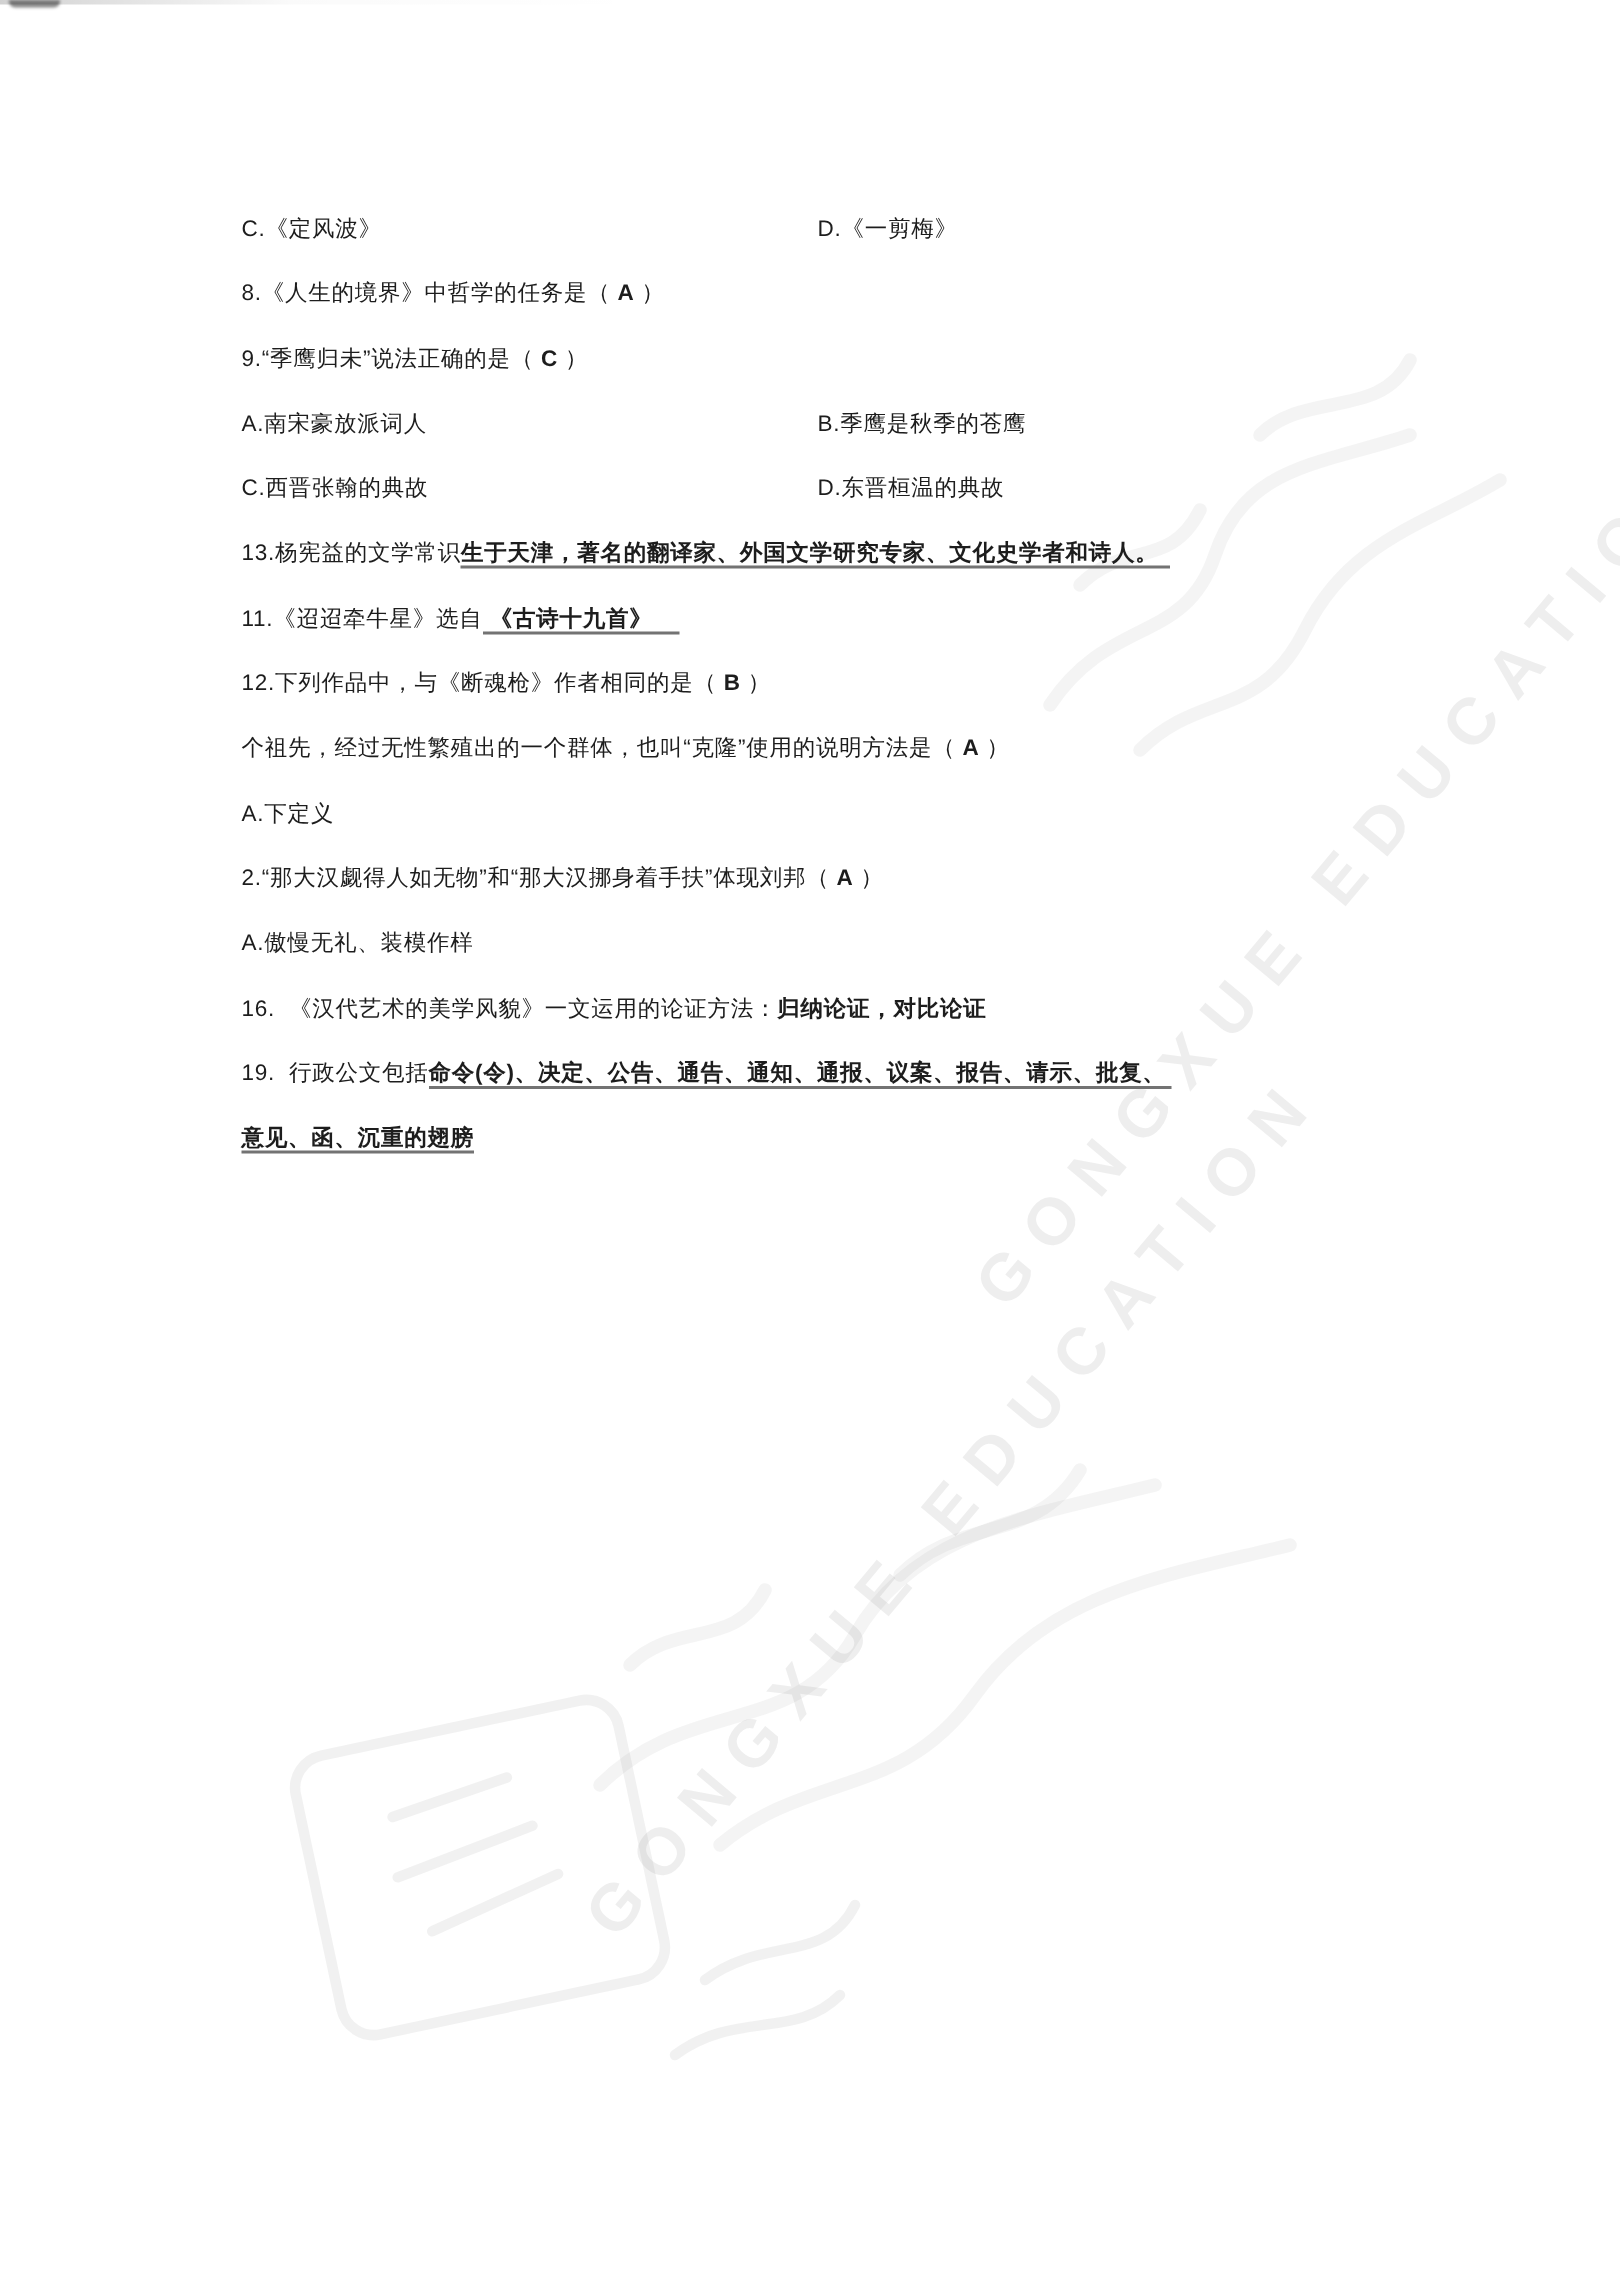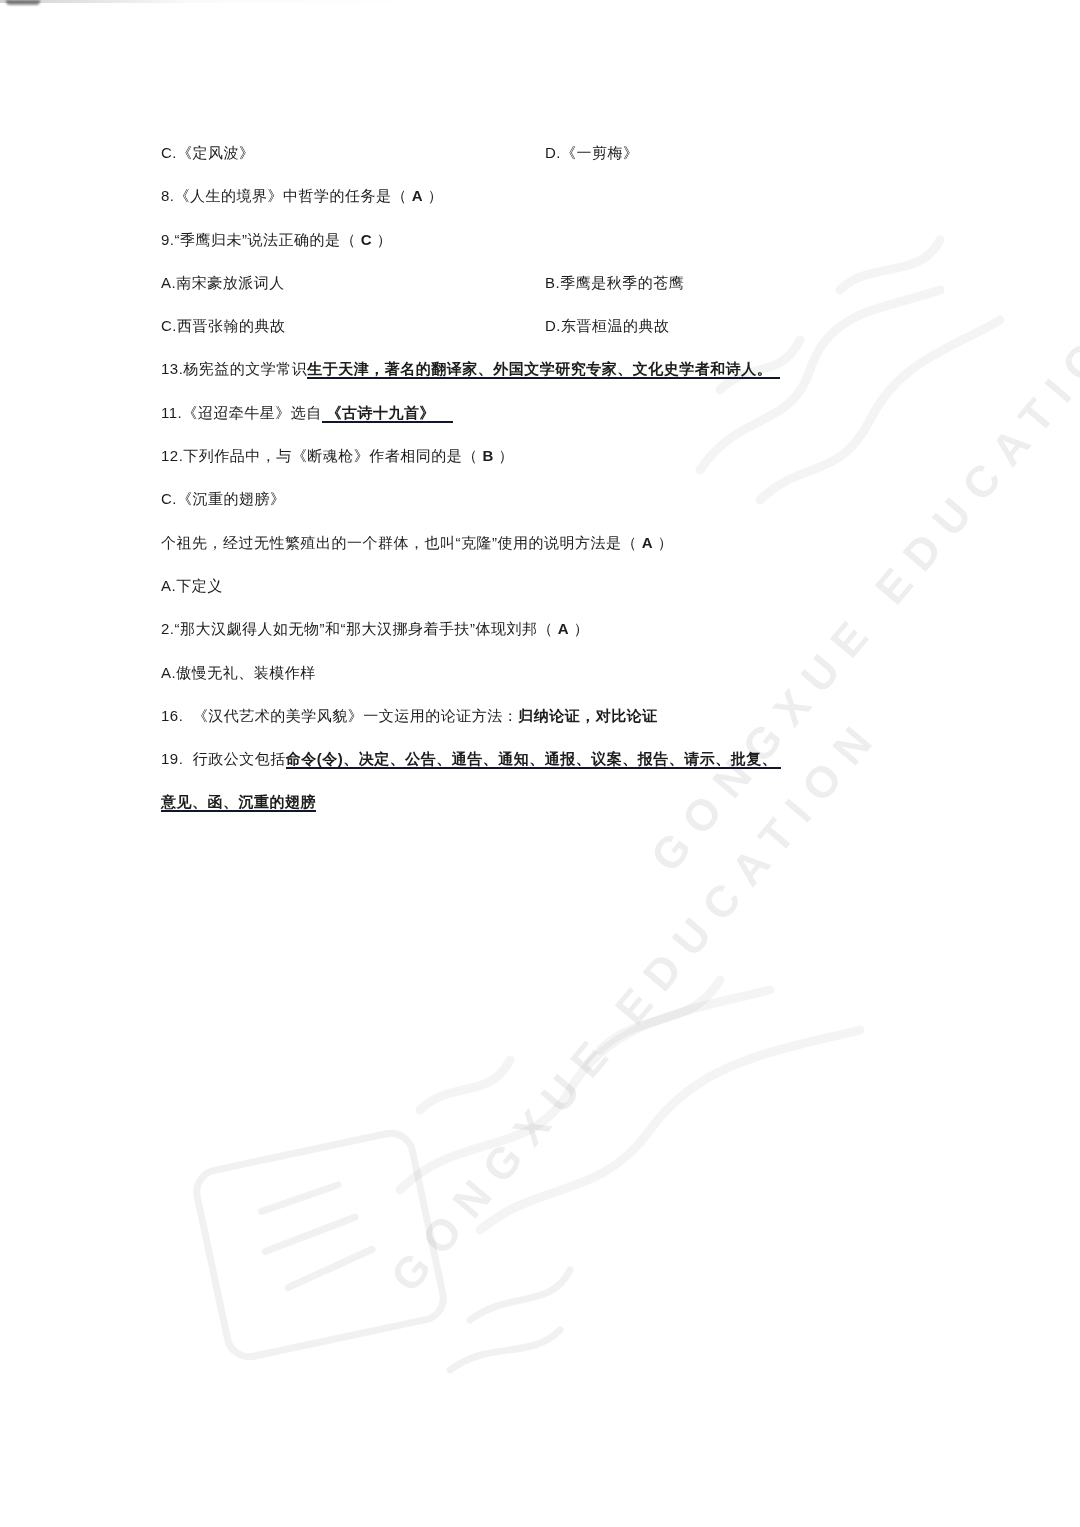--- a/index.html
+++ b/index.html
@@ -17,21 +17,21 @@
   }
   .row{
     font-size:15px;
     line-height:43.3px;
     height:43.3px;
     white-space:pre;
     letter-spacing:0.5px;
   }
   .col-left{display:inline-block;width:384px;}
   .b{font-weight:bold;}
-  .u{border-bottom:2px solid #0f172a;}
+  .u{border-bottom:2px solid #737373;}
   
   .wm{
     position:absolute;
     font-size:44px;
     font-weight:600;
     letter-spacing:14px;
     color:rgba(150,150,150,0.16);
     transform:rotate(-50deg);
     transform-origin:left center;
     white-space:nowrap;
@@ -87,21 +87,20 @@
 
 <div class="doc" id="doc-rows">
     <div class="row"><span class="col-left"><span class="">C.《定风波》</span></span><span><span class="">D.《一剪梅》</span></span></div>
     <div class="row"><span class="">8.《人生的境界》中哲学的任务是（ </span><span class="b ">A</span><span class=""> ）</span></div>
     <div class="row"><span class="">9.“季鹰归未”说法正确的是（ </span><span class="b ">C</span><span class=""> ）</span></div>
     <div class="row"><span class="col-left"><span class="">A.南宋豪放派词人</span></span><span><span class="">B.季鹰是秋季的苍鹰</span></span></div>
     <div class="row"><span class="col-left"><span class="">C.西晋张翰的典故</span></span><span><span class="">D.东晋桓温的典故</span></span></div>
     <div class="row"><span class="">13.杨宪益的文学常识</span><span class="b u" style="padding-right: 8px;">生于天津，著名的翻译家、外国文学研究专家、文化史学者和诗人。</span></div>
     <div class="row"><span class="">11.《迢迢牵牛星》选自</span><span class="b u" style="padding-right: 18px;"> 《古诗十九首》</span></div>
     <div class="row"><span class="">12.下列作品中，与《断魂枪》作者相同的是（ </span><span class="b ">B</span><span class=""> ）</span></div>
-    <div class="row"><span class="">C.《沉重的翅膀》</span></div>
     <div class="row"><span class="">个祖先，经过无性繁殖出的一个群体，也叫“克隆”使用的说明方法是（ </span><span class="b ">A</span><span class=""> ）</span></div>
     <div class="row"><span class="">A.下定义</span></div>
     <div class="row"><span class="">2.“那大汉觑得人如无物”和“那大汉挪身着手扶”体现刘邦（ </span><span class="b ">A</span><span class=""> ）</span></div>
     <div class="row"><span class="">A.傲慢无礼、装模作样</span></div>
     <div class="row"><span class="">16.  《汉代艺术的美学风貌》一文运用的论证方法：</span><span class="b ">归纳论证，对比论证</span></div>
     <div class="row"><span class="">19.  行政公文包括</span><span class="b u" style="padding-right: 4px;">命令(令)、决定、公告、通告、通知、通报、议案、报告、请示、批复、</span></div>
     <div class="row"><span class="b u">意见、函、沉重的翅膀</span></div>
   </div>
 
 </body></html>

